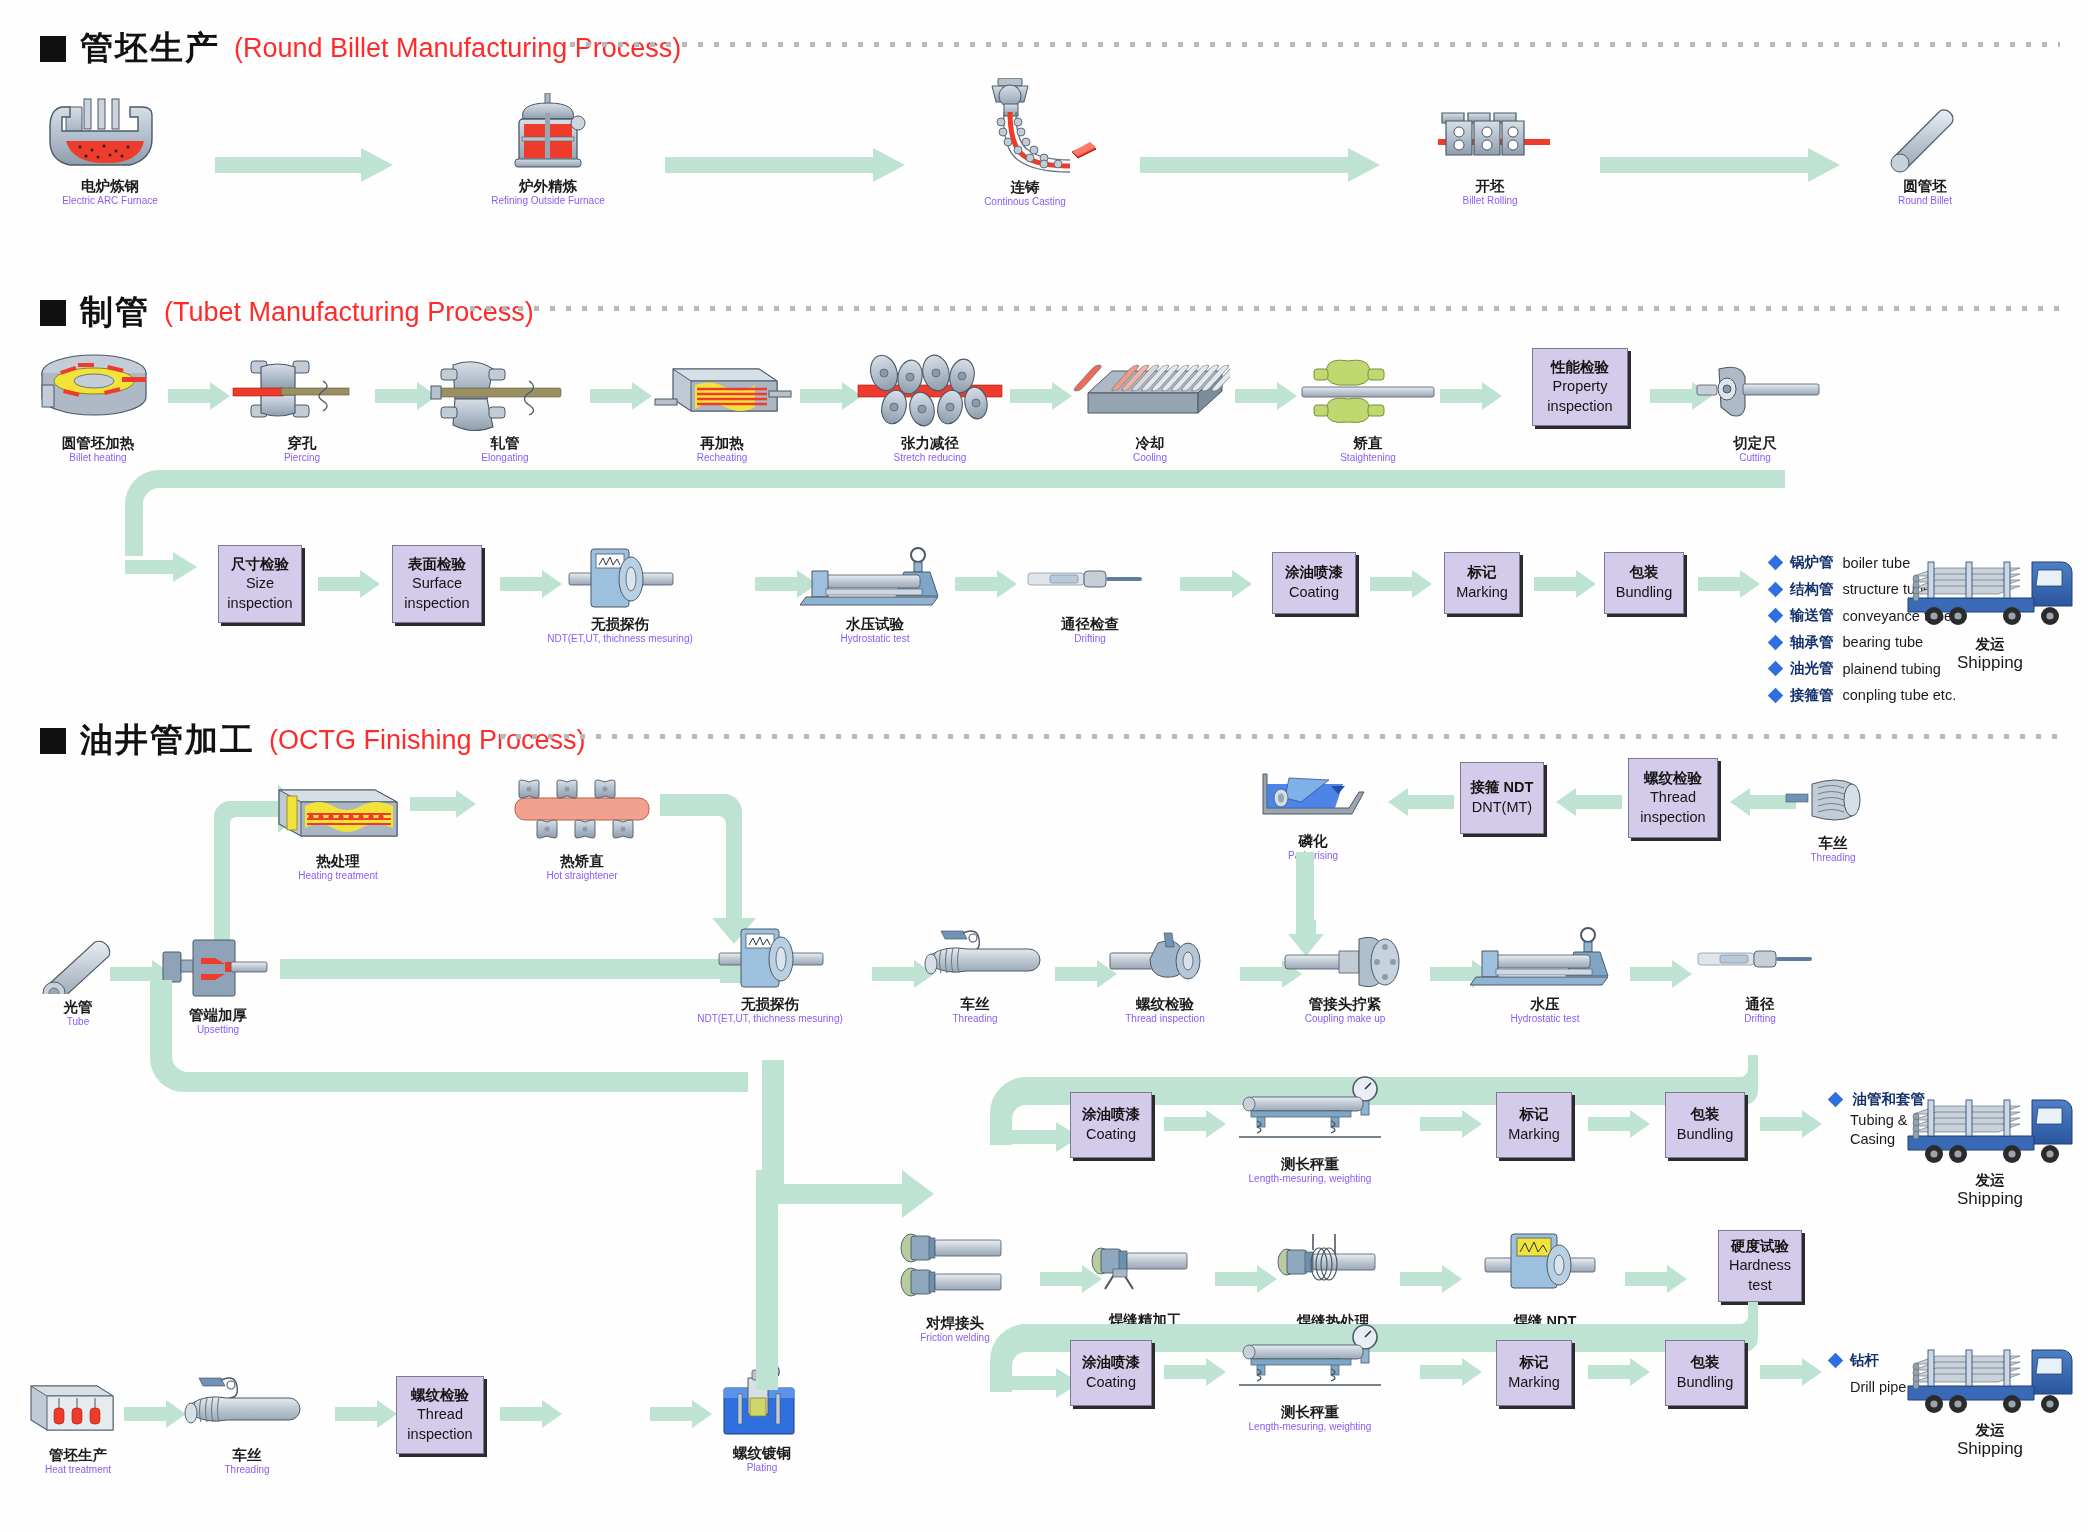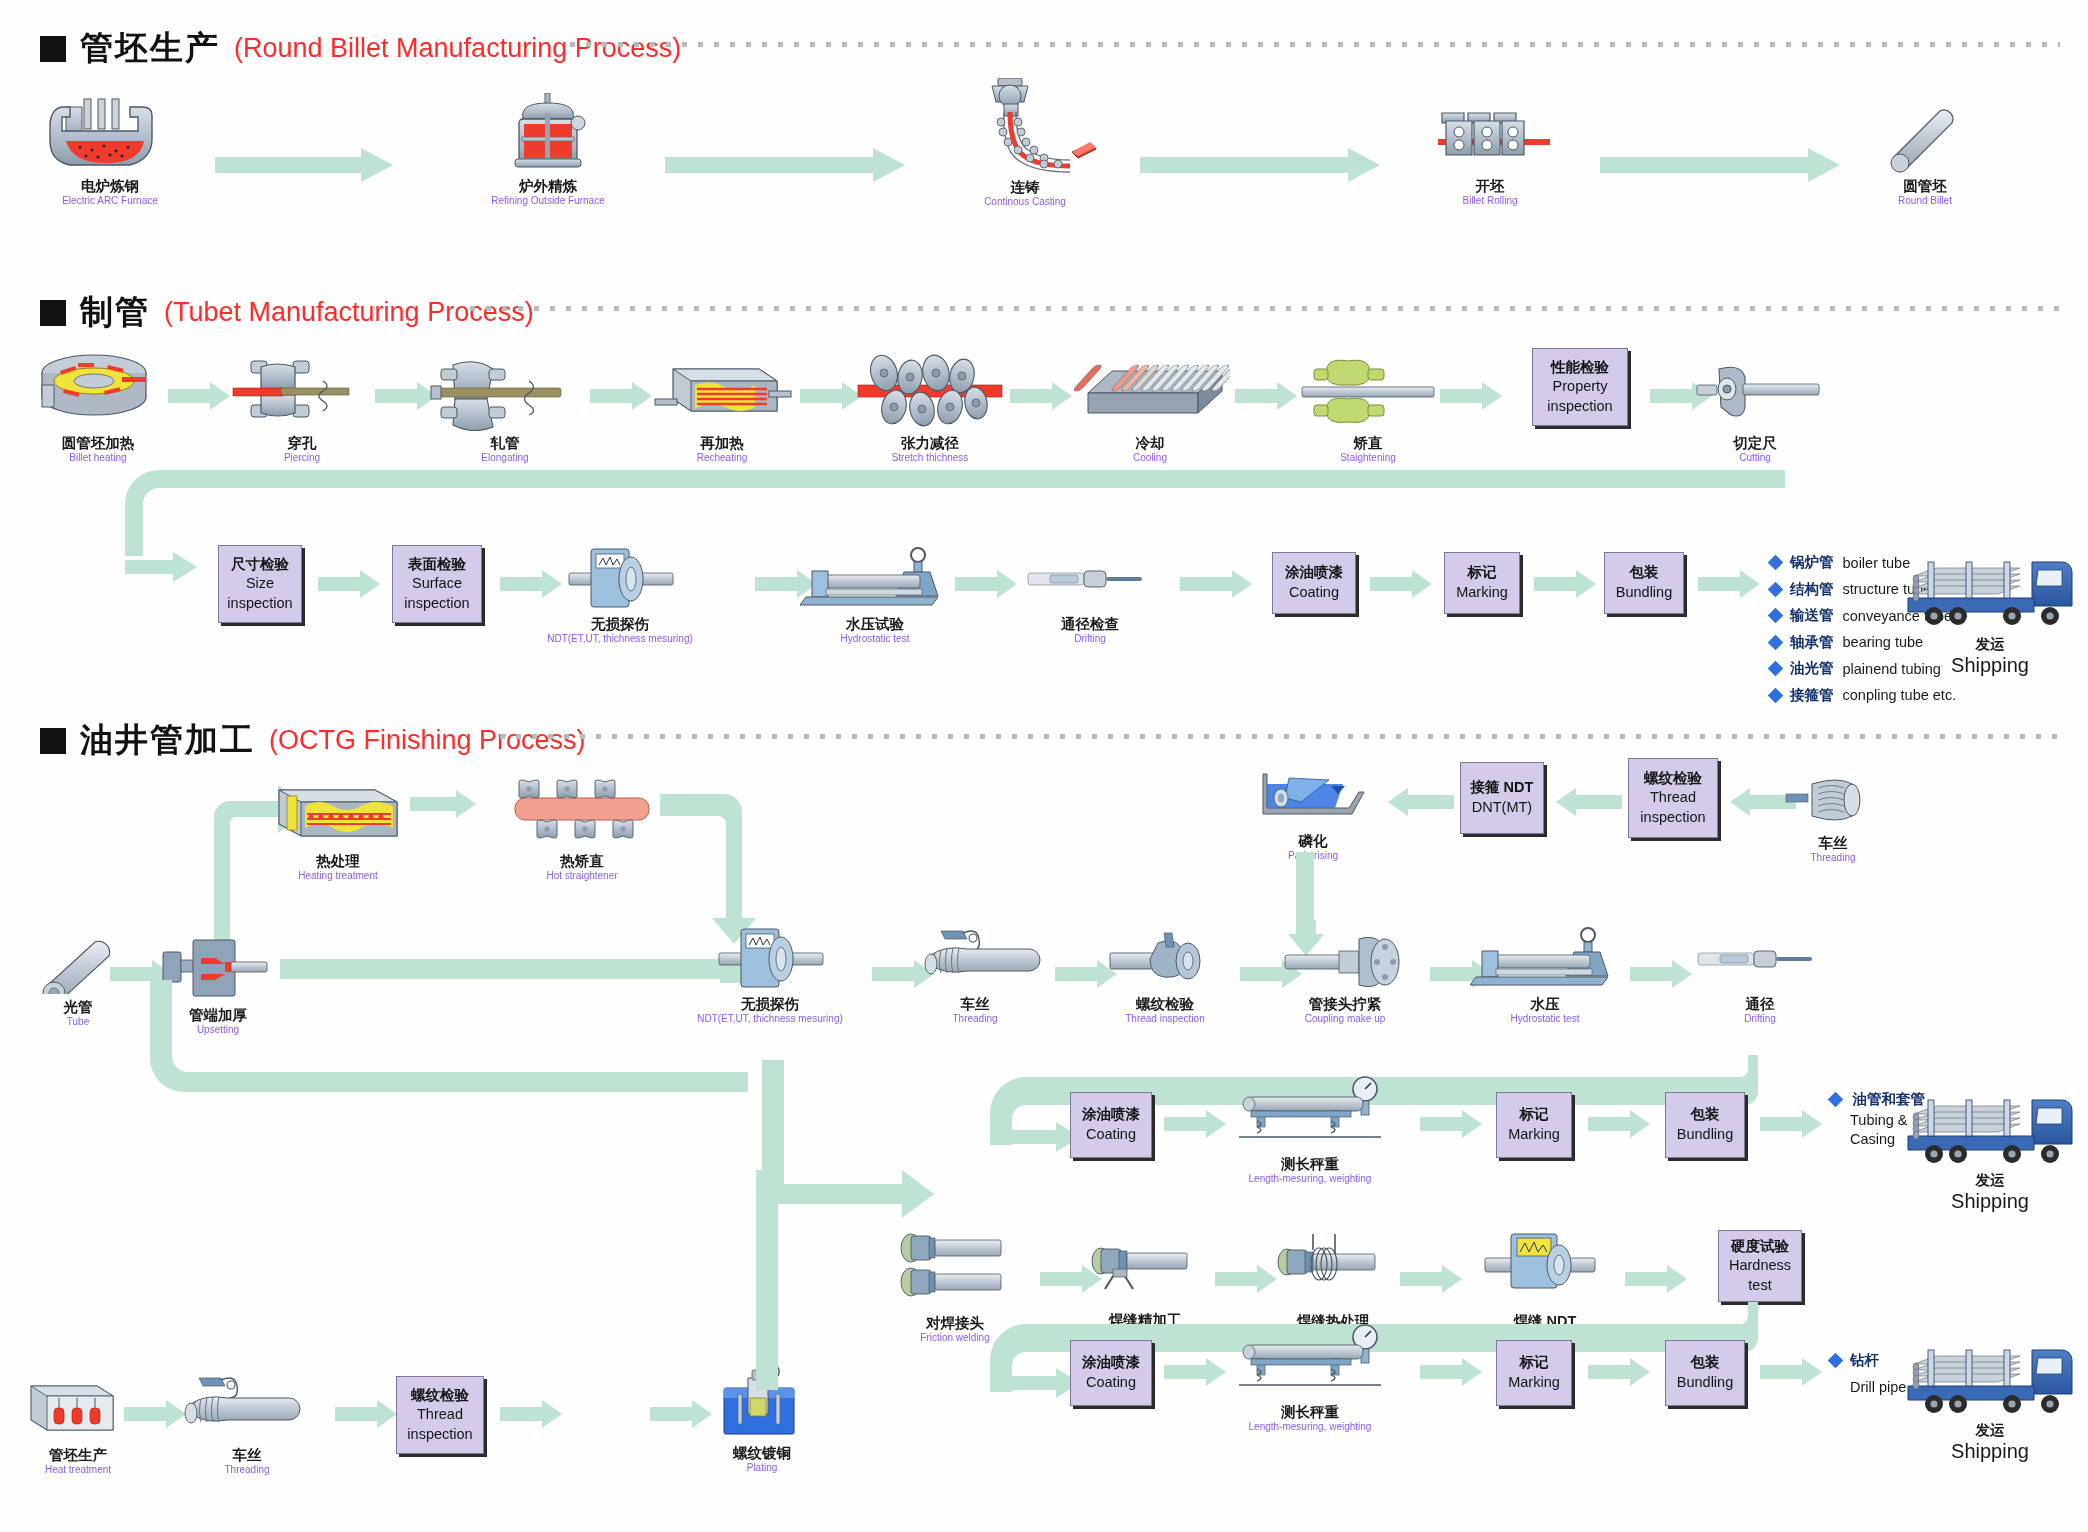--- a/index.html
+++ b/index.html
@@ -49,21 +49,21 @@
   .dia{width:11px;height:11px;background:#2f6fe0;transform:rotate(45deg);flex:none;}
   .prow .cn{font-size:14.5px;font-weight:bold;color:#15326e;}
   .prow .en{font-size:14.5px;color:#1b1b1b;}
   .prodlist.stack .prow{display:block;height:auto;margin-bottom:2px;}
   .prodlist.stack .prow .cn{display:inline-block;}
   .prodlist.stack .prow .en{display:block;margin-left:20px;margin-top:3px;}
 
   
   .shipcap{position:absolute;text-align:center;width:140px;margin-left:-70px;line-height:1.2;}
   .shipcap .cn{display:block;font-size:14.5px;font-weight:bold;}
-  .shipcap .en{display:block;font-size:20px;}
+  .shipcap .en{display:block;font-size:17px;}
 
   .artlbl{position:absolute;}
 </style>
 </head>
 <body>
 
 <div class="stage">
 
   <svg width="0" height="0" style="position:absolute">
     <defs>
@@ -389,21 +389,21 @@
           <circle cx="112" cy="25" r="4"></circle>
             <circle cx="44" cy="56" r="4"></circle>
             <circle cx="72" cy="58" r="4"></circle>
           <circle cx="100" cy="56" r="4"></circle>
             <circle cx="126" cy="52" r="4"></circle>
         </g>
       </svg>
     </div>
     <span class="cap">
       <span class="cn">张力减径</span>
-      <span class="en">Stretch thichness</span>
+      <span class="en">Stretch reducing</span>
     </span>
   </div>
 
   <div class="arrow" style="left:1010px;top:382px;">
     <svg width="62" height="28" viewBox="0 0 62 28">
         <path d="M0 7 h42 V0 l20 14 l-20 14 v-7 H0z" fill="#bfe3d2"></path>
       </svg>
   </div>
 
   <div class="node" style="left:1150px;top:352px;">

